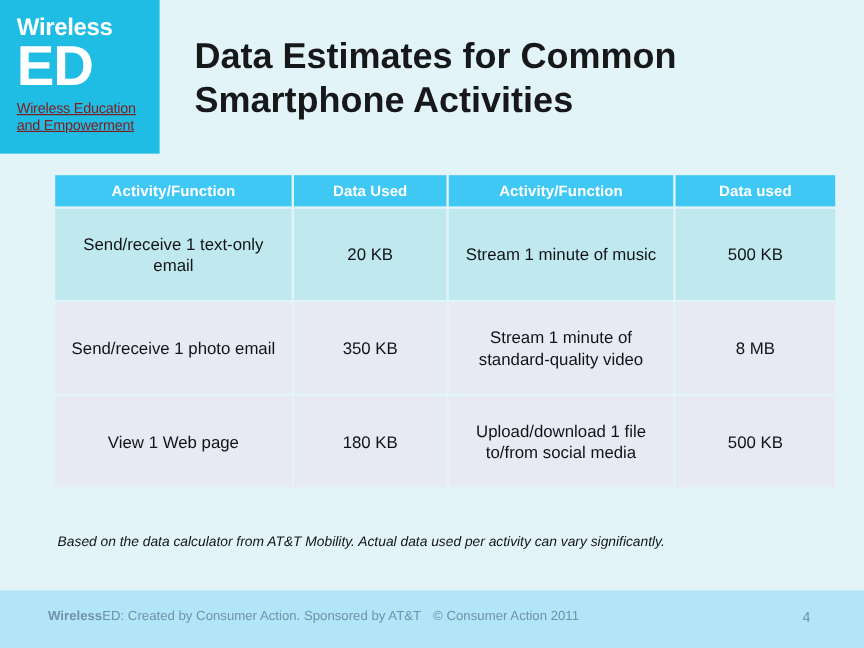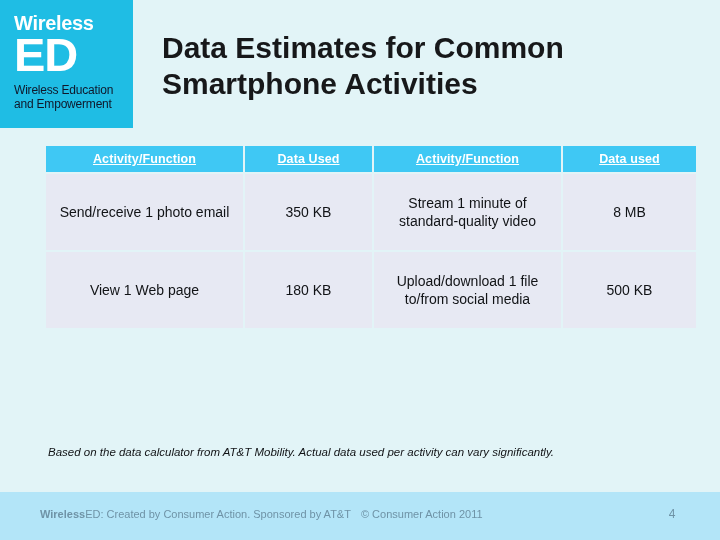--- a/index.html
+++ b/index.html
@@ -36,25 +36,26 @@
   }
   #logo-ed {
     color: #ffffff;
     font-weight: bold;
     font-size: 47px;
     line-height: 45px;
     letter-spacing: -1px;
     margin-top: -2px;
   }
   #logo-tagline {
-    color: #0f172a;
+    color: #7f1d1d;
     font-size: 12px;
     line-height: 14px;
     margin-top: 6px;
     letter-spacing: -0.2px;
+    text-decoration: underline;
   }
 
   
   #slide-title {
     position: absolute;
     left: 162px;
     top: 30px;
     width: 500px;
     font-size: 30px;
     line-height: 36px;
@@ -79,21 +80,20 @@
 
   #data-table th {
     background: #3fc8f4;
     color: #ffffff;
     font-size: 12.5px;
     font-weight: bold;
     height: 26px;
     text-align: center;
     padding: 0 4px;
     letter-spacing: 0.1px;
-    text-decoration: underline;
   }
   #data-table td {
     height: 68px;
     text-align: center;
     vertical-align: middle;
     font-size: 14px;
     line-height: 18px;
     color: #111316;
     padding: 4px 8px;
   }
@@ -163,20 +163,26 @@
   </colgroup>
   <thead>
     <tr>
       <th>Activity/Function</th>
       <th>Data Used</th>
       <th>Activity/Function</th>
       <th>Data used</th>
     </tr>
   </thead>
   <tbody>
+    <tr class="row-odd">
+      <td>Send/receive 1 text-only email</td>
+      <td>20 KB</td>
+      <td>Stream 1 minute of music</td>
+      <td>500 KB</td>
+    </tr>
     <tr class="row-even">
       <td>Send/receive 1 photo email</td>
       <td>350 KB</td>
       <td>Stream 1 minute of standard-quality video</td>
       <td>8 MB</td>
     </tr>
     <tr class="row-even">
       <td>View 1 Web page</td>
       <td>180 KB</td>
       <td>Upload/download 1 file to/from social media</td>

